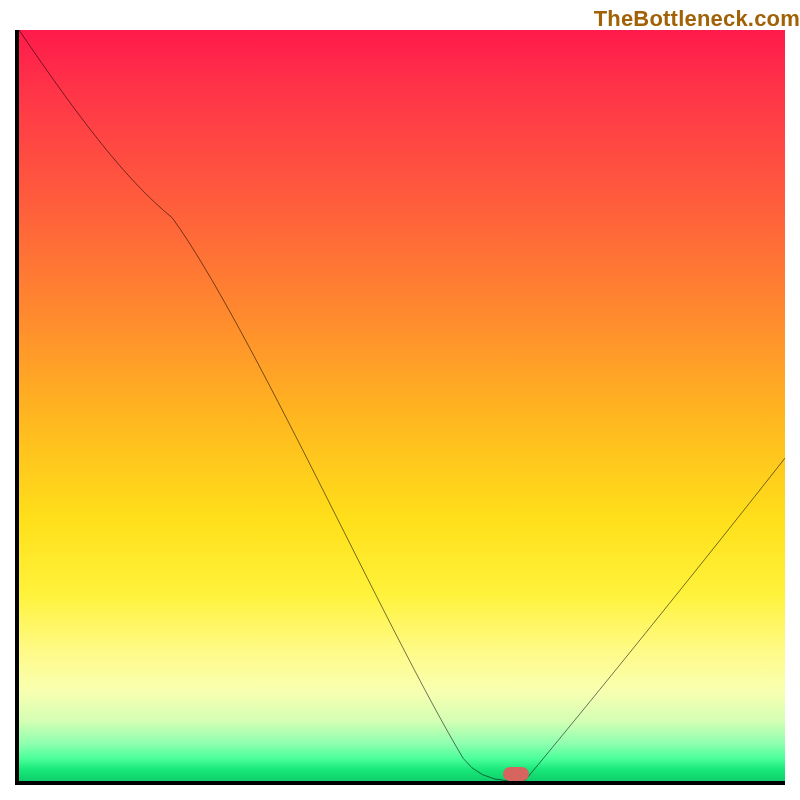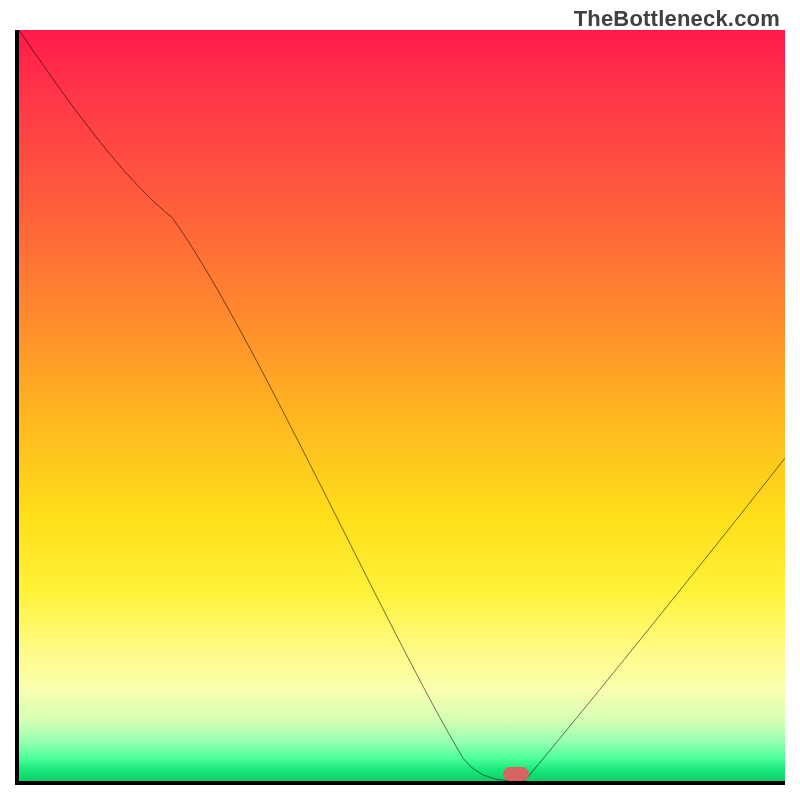--- a/index.html
+++ b/index.html
@@ -11,24 +11,24 @@
     font-family: Arial, Helvetica, sans-serif;
   }
   .container {
     position: relative;
     width: 800px;
     height: 800px;
   }
   .watermark {
     position: absolute;
     top: 6px;
-    right: 20px;
+    right: 0;
     font-size: 22px;
     font-weight: 600;
-    color: #404040;
+    color: #a16207;
     letter-spacing: 0.2px;
     z-index: 10;
   }
   .plot-frame {
     position: absolute;
     left: 15px;
     top: 30px;
     width: 770px;
     height: 755px;
     border-left: 4px solid #000;

